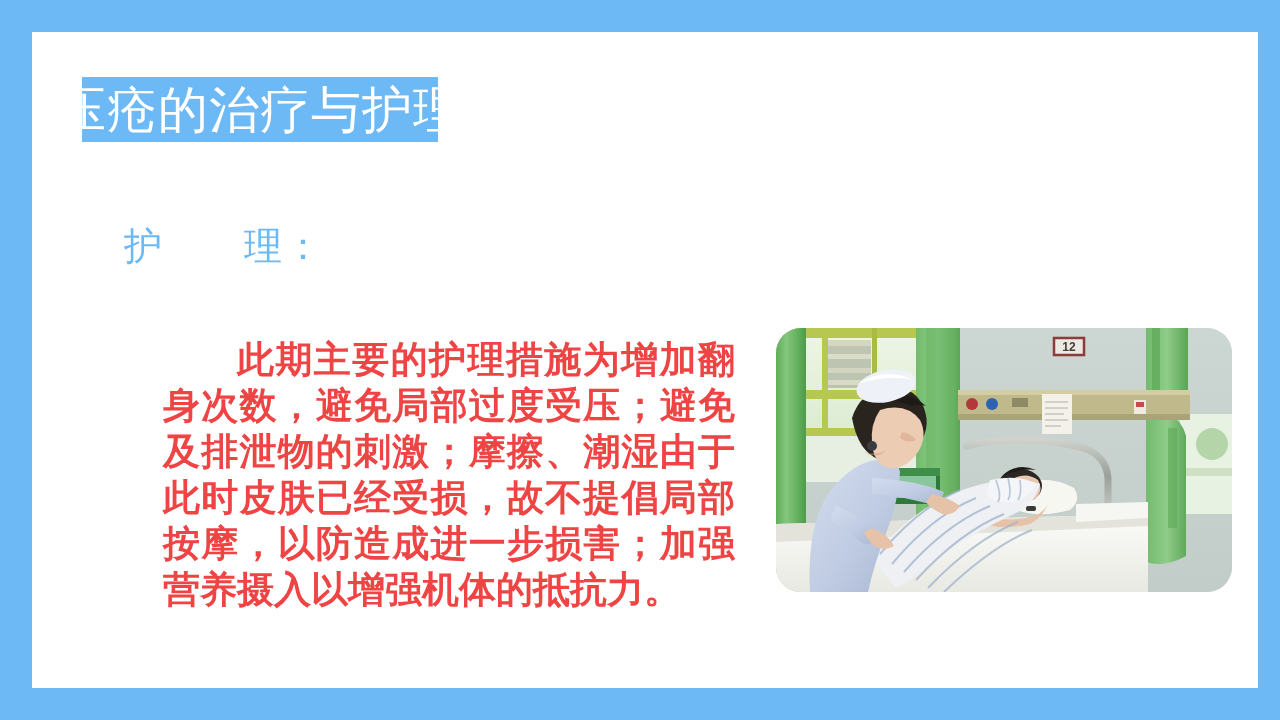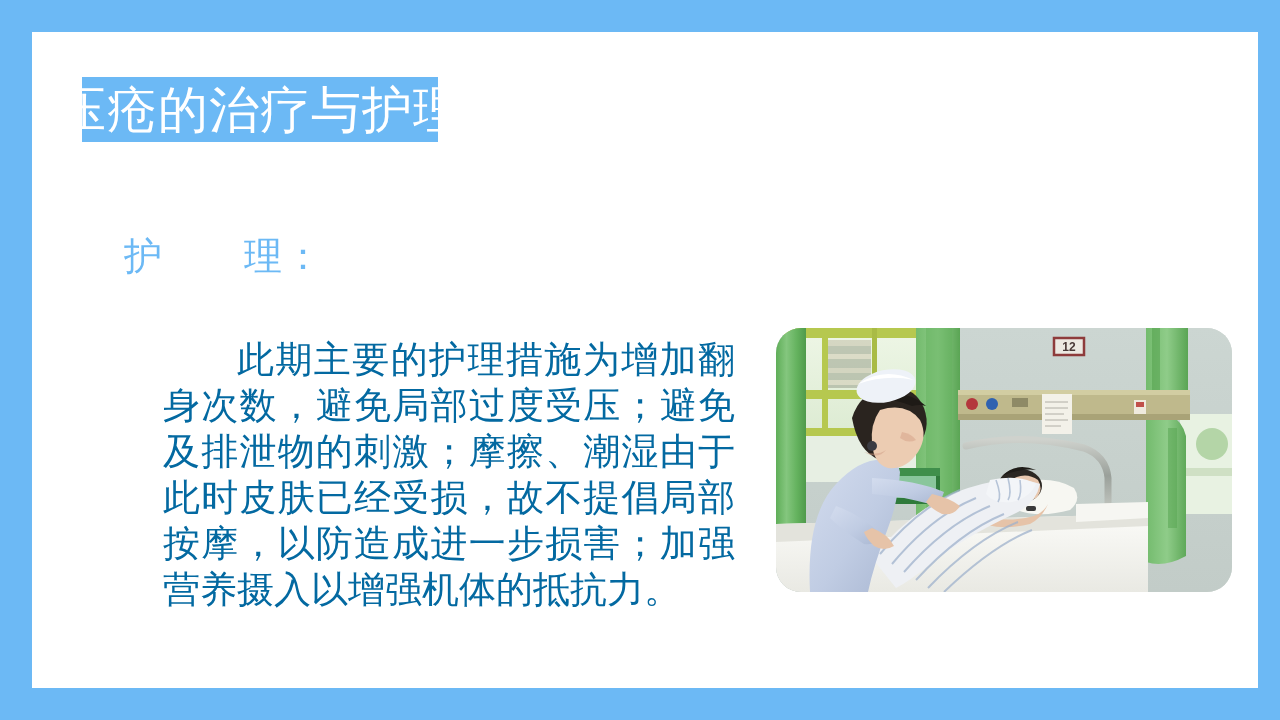--- a/index.html
+++ b/index.html
@@ -49,41 +49,41 @@
     line-height: 1;
     letter-spacing: 1px;
     white-space: nowrap;
     font-family: "Liberation Sans", "DejaVu Sans", sans-serif;
   }
 
   
   .subtitle {
     position: absolute;
     left: 92px;
-    top: 203px;
+    top: 193px;
     color: #6cb9f5;
     font-size: 38px;
     line-height: 1.15;
     letter-spacing: 2px;
     white-space: pre;
     font-family: "Liberation Sans", "DejaVu Sans", sans-serif;
   }
 
   
   .body-block {
     position: absolute;
     left: 131px;
     top: 268px;
     width: 572px;
   }
   .body-text {
-    color: #0369a1;
+    color: #ef4444;
     font-size: 37px;
     line-height: 46px;
-    font-weight: normal;
+    font-weight: bold;
     text-align: justify;
     text-align-last: left;
     text-indent: 74px;
     letter-spacing: 0px;
     font-family: "Liberation Serif", "DejaVu Serif", serif;
     word-break: break-all;
   }
 
   
   .photo {

